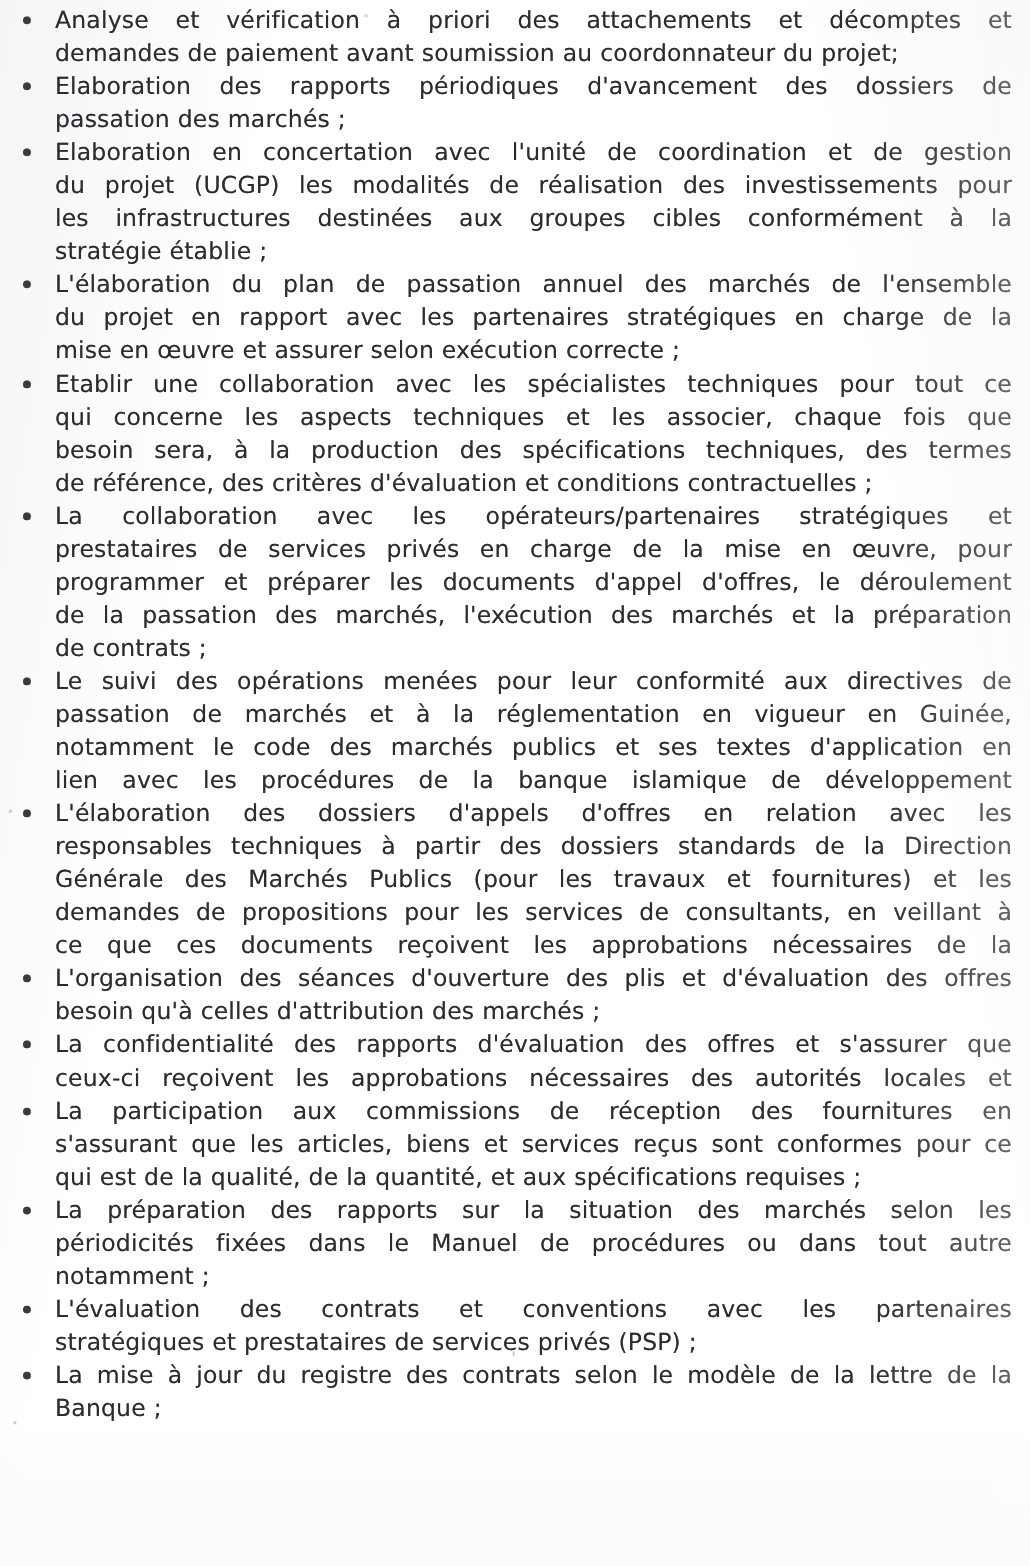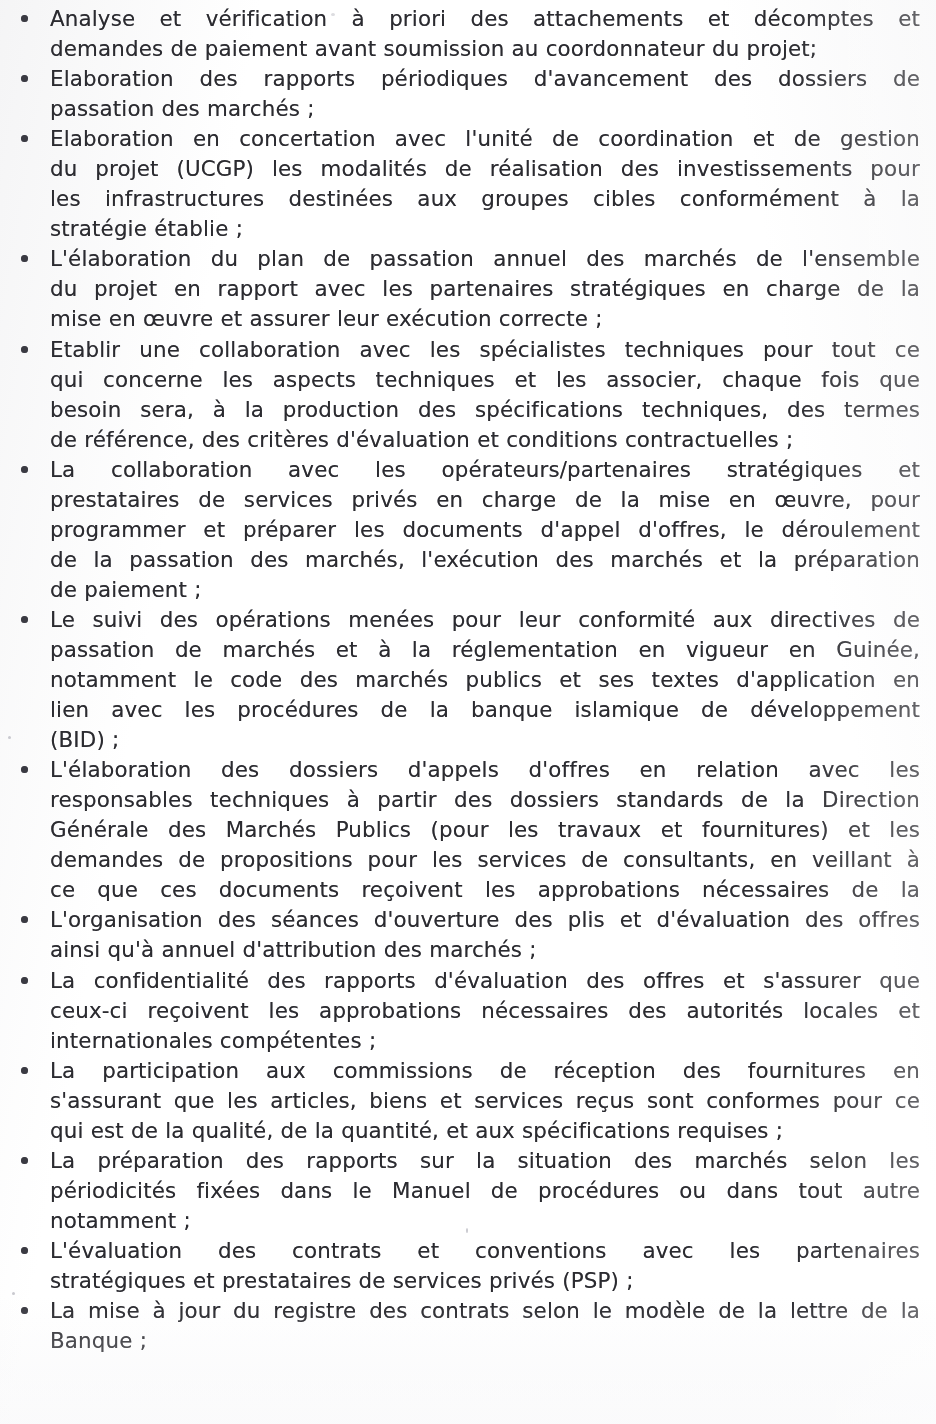--- a/index.html
+++ b/index.html
@@ -130,63 +130,61 @@
         <span class="bullet-dot"></span>
         <span class="ln just">Elaboration en concertation avec l'unité de coordination et de gestion</span>
         <span class="ln just">du projet (UCGP) les modalités de réalisation des investissements pour</span>
         <span class="ln just">les infrastructures destinées aux groupes cibles conformément à la</span>
         <span class="ln last">stratégie établie ;</span>
       </li>
       <li class="bullet-item">
         <span class="bullet-dot"></span>
         <span class="ln just">L'élaboration du plan de passation annuel des marchés de l'ensemble</span>
         <span class="ln just">du projet en rapport avec les partenaires stratégiques en charge de la</span>
-        <span class="ln last">mise en œuvre et assurer leur exécution correcte ;</span>
+        <span class="ln last">mise en œuvre et assurer selon exécution correcte ;</span>
       </li>
       <li class="bullet-item">
         <span class="bullet-dot"></span>
         <span class="ln just">Etablir une collaboration avec les spécialistes techniques pour tout ce</span>
         <span class="ln just">qui concerne les aspects techniques et les associer, chaque fois que</span>
         <span class="ln just">besoin sera, à la production des spécifications techniques, des termes</span>
         <span class="ln last">de référence, des critères d'évaluation et conditions contractuelles ;</span>
       </li>
       <li class="bullet-item">
         <span class="bullet-dot"></span>
         <span class="ln just">La collaboration avec les opérateurs/partenaires stratégiques et</span>
         <span class="ln just">prestataires de services privés en charge de la mise en œuvre, pour</span>
         <span class="ln just">programmer et préparer les documents d'appel d'offres, le déroulement</span>
         <span class="ln just">de la passation des marchés, l'exécution des marchés et la préparation</span>
-        <span class="ln last">de paiement ;</span>
+        <span class="ln last">de contrats ;</span>
       </li>
       <li class="bullet-item">
         <span class="bullet-dot"></span>
         <span class="ln just">Le suivi des opérations menées pour leur conformité aux directives de</span>
         <span class="ln just">passation de marchés et à la réglementation en vigueur en Guinée,</span>
         <span class="ln just">notamment le code des marchés publics et ses textes d'application en</span>
         <span class="ln just">lien avec les procédures de la banque islamique de développement</span>
-        <span class="ln last">(BID) ;</span>
       </li>
       <li class="bullet-item">
         <span class="bullet-dot"></span>
         <span class="ln just">L'élaboration des dossiers d'appels d'offres en relation avec les</span>
         <span class="ln just">responsables techniques à partir des dossiers standards de la Direction</span>
         <span class="ln just">Générale des Marchés Publics (pour les travaux et fournitures) et les</span>
         <span class="ln just">demandes de propositions pour les services de consultants, en veillant à</span>
         <span class="ln just">ce que ces documents reçoivent les approbations nécessaires de la</span>
       </li>
       <li class="bullet-item">
         <span class="bullet-dot"></span>
         <span class="ln just">L'organisation des séances d'ouverture des plis et d'évaluation des offres</span>
-        <span class="ln last">ainsi qu'à annuel d'attribution des marchés ;</span>
+        <span class="ln last">besoin qu'à celles d'attribution des marchés ;</span>
       </li>
       <li class="bullet-item">
         <span class="bullet-dot"></span>
         <span class="ln just">La confidentialité des rapports d'évaluation des offres et s'assurer que</span>
         <span class="ln just">ceux-ci reçoivent les approbations nécessaires des autorités locales et</span>
-        <span class="ln last">internationales compétentes ;</span>
       </li>
       <li class="bullet-item">
         <span class="bullet-dot"></span>
         <span class="ln just">La participation aux commissions de réception des fournitures en</span>
         <span class="ln just">s'assurant que les articles, biens et services reçus sont conformes pour ce</span>
         <span class="ln last">qui est de la qualité, de la quantité, et aux spécifications requises ;</span>
       </li>
       <li class="bullet-item">
         <span class="bullet-dot"></span>
         <span class="ln just">La préparation des rapports sur la situation des marchés selon les</span>

